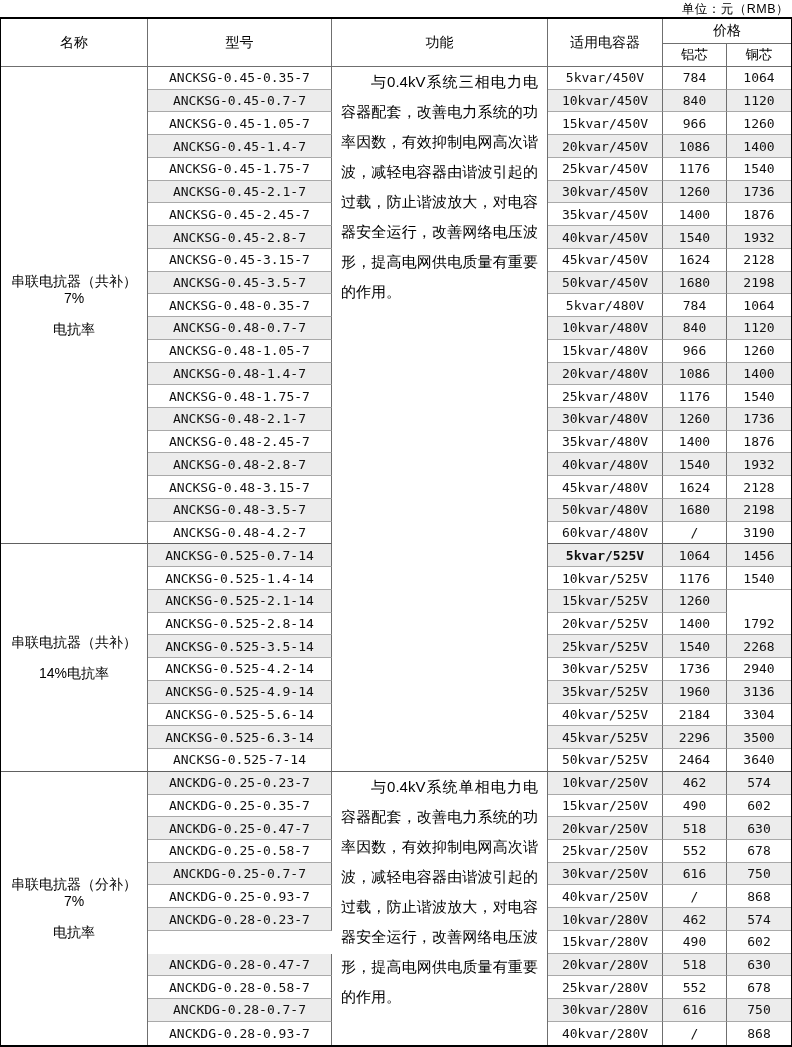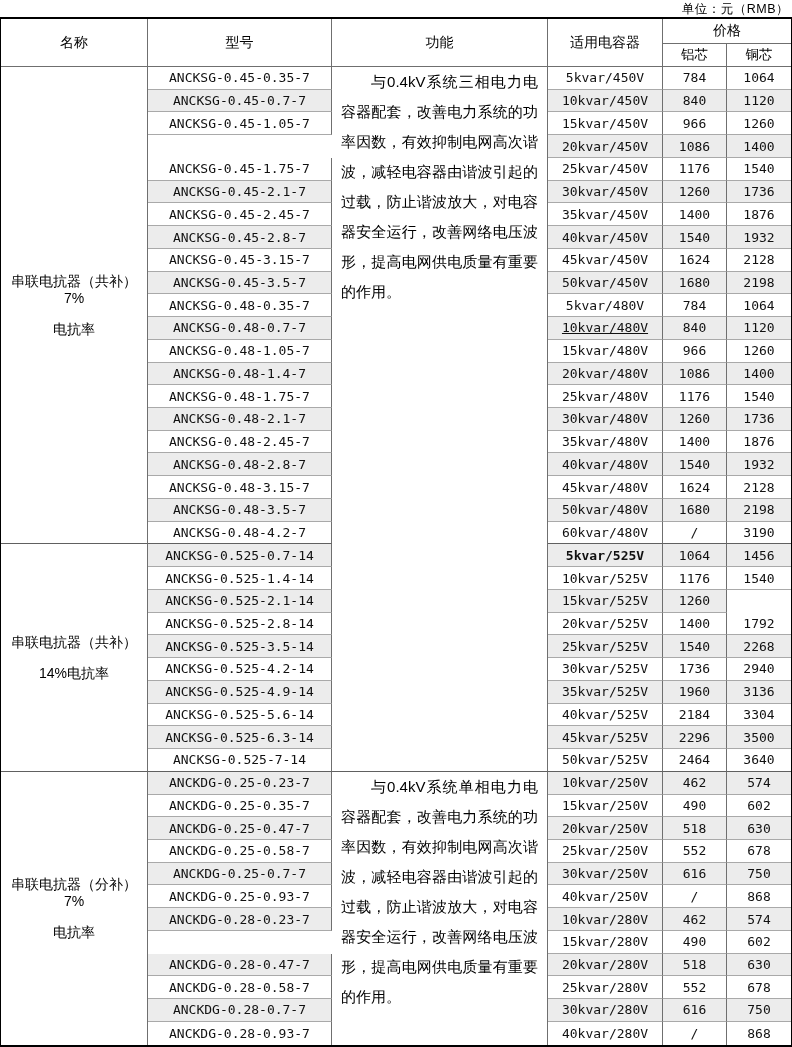--- a/index.html
+++ b/index.html
@@ -107,20 +107,21 @@
     <div class="cell mono hb v" style="grid-area: 3 / 5;">784</div>
     <div class="cell mono hb" style="grid-area: 3 / 6;">1064</div>
     <div class="cell mono hb v alt" style="grid-area: 4 / 2;">ANCKSG-0.45-0.7-7</div>
     <div class="cell mono hb v alt" style="grid-area: 4 / 4;">10kvar/450V</div>
     <div class="cell mono hb v alt" style="grid-area: 4 / 5;">840</div>
     <div class="cell mono hb alt" style="grid-area: 4 / 6;">1120</div>
     <div class="cell mono hb v" style="grid-area: 5 / 2;">ANCKSG-0.45-1.05-7</div>
     <div class="cell mono hb v" style="grid-area: 5 / 4;">15kvar/450V</div>
     <div class="cell mono hb v" style="grid-area: 5 / 5;">966</div>
     <div class="cell mono hb" style="grid-area: 5 / 6;">1260</div>
+    <div class="cell mono hb v alt" style="grid-area: 6 / 2;">ANCKSG-0.45-1.4-7</div>
     <div class="cell mono hb v alt" style="grid-area: 6 / 4;">20kvar/450V</div>
     <div class="cell mono hb v alt" style="grid-area: 6 / 5;">1086</div>
     <div class="cell mono hb alt" style="grid-area: 6 / 6;">1400</div>
     <div class="cell mono hb v" style="grid-area: 7 / 2;">ANCKSG-0.45-1.75-7</div>
     <div class="cell mono hb v" style="grid-area: 7 / 4;">25kvar/450V</div>
     <div class="cell mono hb v" style="grid-area: 7 / 5;">1176</div>
     <div class="cell mono hb" style="grid-area: 7 / 6;">1540</div>
     <div class="cell mono hb v alt" style="grid-area: 8 / 2;">ANCKSG-0.45-2.1-7</div>
     <div class="cell mono hb v alt" style="grid-area: 8 / 4;">30kvar/450V</div>
     <div class="cell mono hb v alt" style="grid-area: 8 / 5;">1260</div>
@@ -139,21 +140,21 @@
     <div class="cell mono hb" style="grid-area: 11 / 6;">2128</div>
     <div class="cell mono hb v alt" style="grid-area: 12 / 2;">ANCKSG-0.45-3.5-7</div>
     <div class="cell mono hb v alt" style="grid-area: 12 / 4;">50kvar/450V</div>
     <div class="cell mono hb v alt" style="grid-area: 12 / 5;">1680</div>
     <div class="cell mono hb alt" style="grid-area: 12 / 6;">2198</div>
     <div class="cell mono hb v" style="grid-area: 13 / 2;">ANCKSG-0.48-0.35-7</div>
     <div class="cell mono hb v" style="grid-area: 13 / 4;">5kvar/480V</div>
     <div class="cell mono hb v" style="grid-area: 13 / 5;">784</div>
     <div class="cell mono hb" style="grid-area: 13 / 6;">1064</div>
     <div class="cell mono hb v alt" style="grid-area: 14 / 2;">ANCKSG-0.48-0.7-7</div>
-    <div class="cell mono hb v alt" style="grid-area: 14 / 4; text-decoration: underline;">10kvar/480V</div>
+    <div class="cell mono hb v alt" style="grid-area: 14 / 4;">10kvar/480V</div>
     <div class="cell mono hb v alt" style="grid-area: 14 / 5;">840</div>
     <div class="cell mono hb alt" style="grid-area: 14 / 6;">1120</div>
     <div class="cell mono hb v" style="grid-area: 15 / 2;">ANCKSG-0.48-1.05-7</div>
     <div class="cell mono hb v" style="grid-area: 15 / 4;">15kvar/480V</div>
     <div class="cell mono hb v" style="grid-area: 15 / 5;">966</div>
     <div class="cell mono hb" style="grid-area: 15 / 6;">1260</div>
     <div class="cell mono hb v alt" style="grid-area: 16 / 2;">ANCKSG-0.48-1.4-7</div>
     <div class="cell mono hb v alt" style="grid-area: 16 / 4;">20kvar/480V</div>
     <div class="cell mono hb v alt" style="grid-area: 16 / 5;">1086</div>
     <div class="cell mono hb alt" style="grid-area: 16 / 6;">1400</div>

